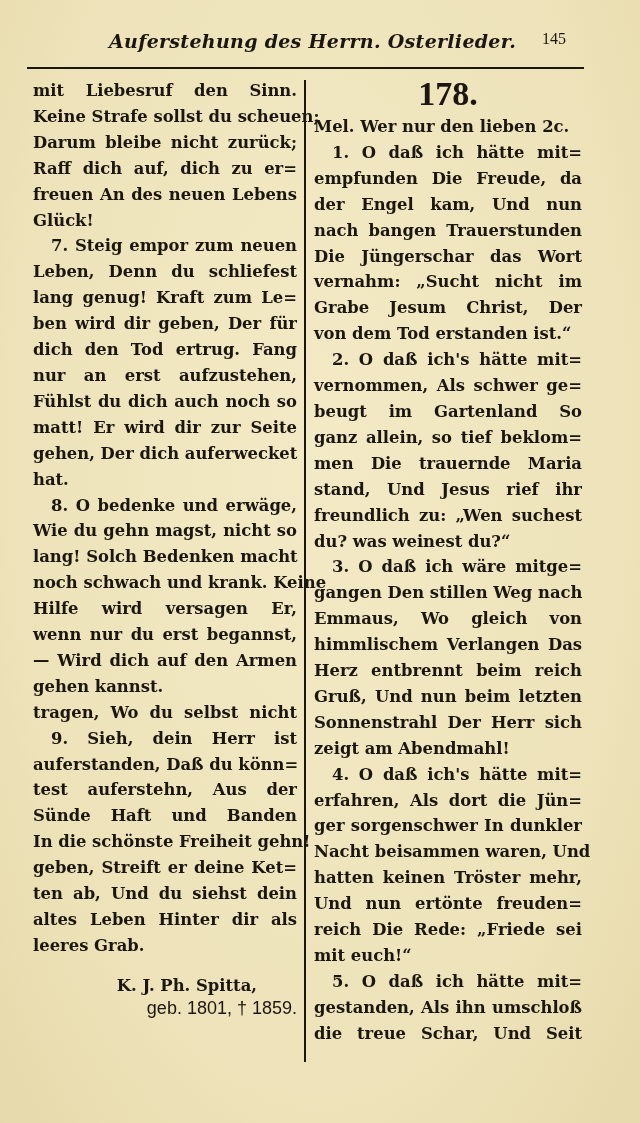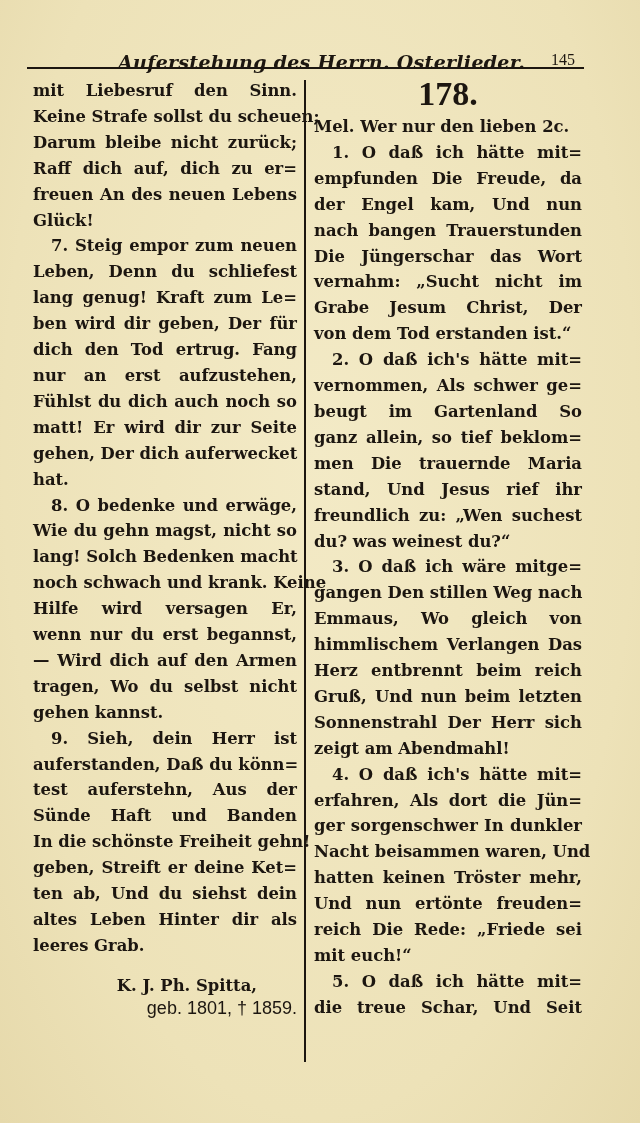--- a/index.html
+++ b/index.html
@@ -5,21 +5,21 @@
     html, body { margin:0; padding:0; }
     body {
       width:640px; height:1123px; overflow:hidden;
       background:#f0e6c0;
       background-image: radial-gradient(ellipse at 50% 40%, #f3eac6 0%, #ede2b8 70%, #e6d9ab 100%);
       font-family:"DejaVu Serif", serif;
       color:#1c1610;
       position:relative;
     }
     .header {
-      position:absolute; left:18px; top:30px; width:557px; height:30px;margin-top:21px;
+      position:absolute; left:9px; top:30px; width:557px; height:30px;
     }
     .running-head {
       position:absolute; left:100px; top:0; font-size:19px; letter-spacing:0.3px;
       font-family:"DejaVu Serif", serif; font-style:italic; font-weight:bold;
     }
     .page-number {
       position:absolute; right:0; top:0; font-size:16px;
       font-family:"Liberation Serif", serif;
     }
     .header-rule {
@@ -75,22 +75,22 @@
   <span class="line">matt! Er wird dir zur Seite</span>
   <span class="line">gehen, Der dich auferwecket</span>
   <span class="line last">hat.</span>
   <span class="line indent">8. O bedenke und erwäge,</span>
   <span class="line">Wie du gehn magst, nicht so</span>
   <span class="line">lang! Solch Bedenken macht</span>
   <span class="line">noch schwach und krank. Keine</span>
   <span class="line">Hilfe wird versagen Er,</span>
   <span class="line">wenn nur du erst begannst,</span>
   <span class="line">— Wird dich auf den Armen</span>
+  <span class="line last">gehen kannst.</span>
   <span class="line">tragen, Wo du selbst nicht</span>
-  <span class="line last">gehen kannst.</span>
   <span class="line indent">9. Sieh, dein Herr ist</span>
   <span class="line">auferstanden, Daß du könn=</span>
   <span class="line">test auferstehn, Aus der</span>
   <span class="line">Sünde Haft und Banden</span>
   <span class="line">In die schönste Freiheit gehn!</span>
   <span class="line">geben, Streift er deine Ket=</span>
   <span class="line">ten ab, Und du siehst dein</span>
   <span class="line">altes Leben Hinter dir als</span>
   <span class="line last">leeres Grab.</span>
   <div class="author">
@@ -128,14 +128,15 @@
   <span class="line last">zeigt am Abendmahl!</span>
   <span class="line indent">4. O daß ich's hätte mit=</span>
   <span class="line">erfahren, Als dort die Jün=</span>
   <span class="line">ger sorgenschwer In dunkler</span>
   <span class="line">Nacht beisammen waren, Und</span>
   <span class="line">hatten keinen Tröster mehr,</span>
   <span class="line">Und nun ertönte freuden=</span>
   <span class="line">reich Die Rede: „Friede sei</span>
   <span class="line last">mit euch!“</span>
   <span class="line indent">5. O daß ich hätte mit=</span>
+  <span class="line">gestanden, Als ihn umschloß</span>
   <span class="line">die treue Schar, Und Seit</span>
 </div>
 
 </body></html>

